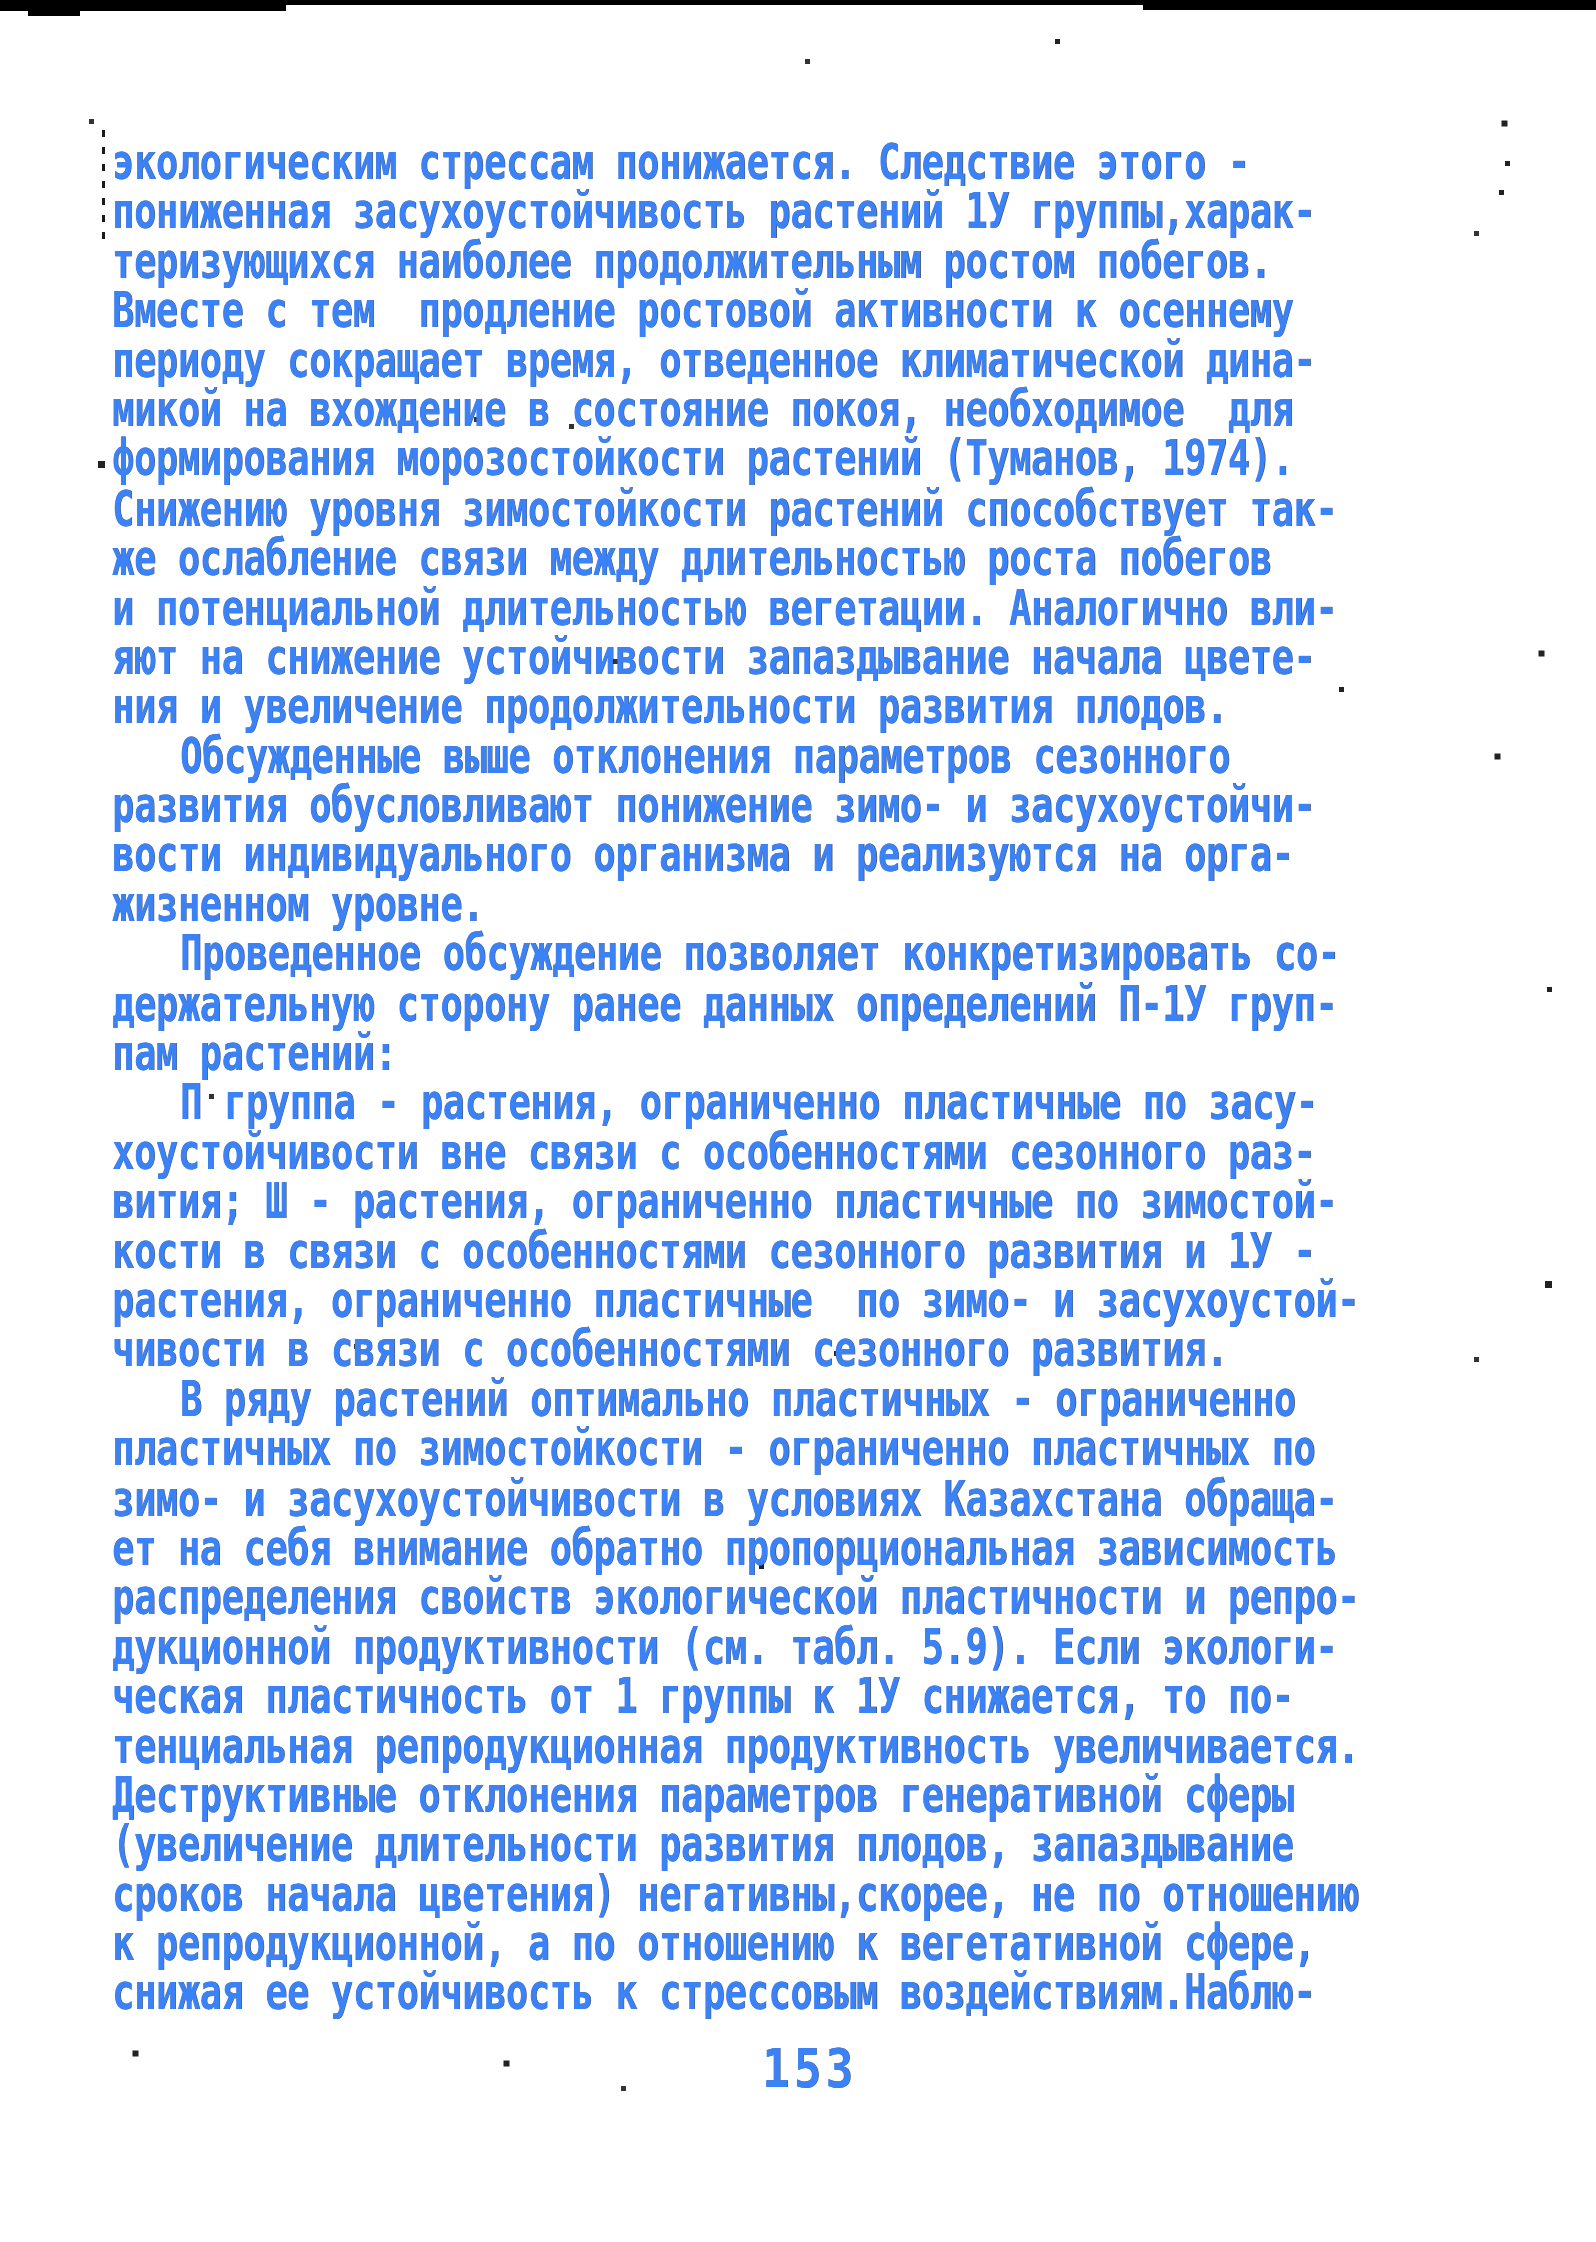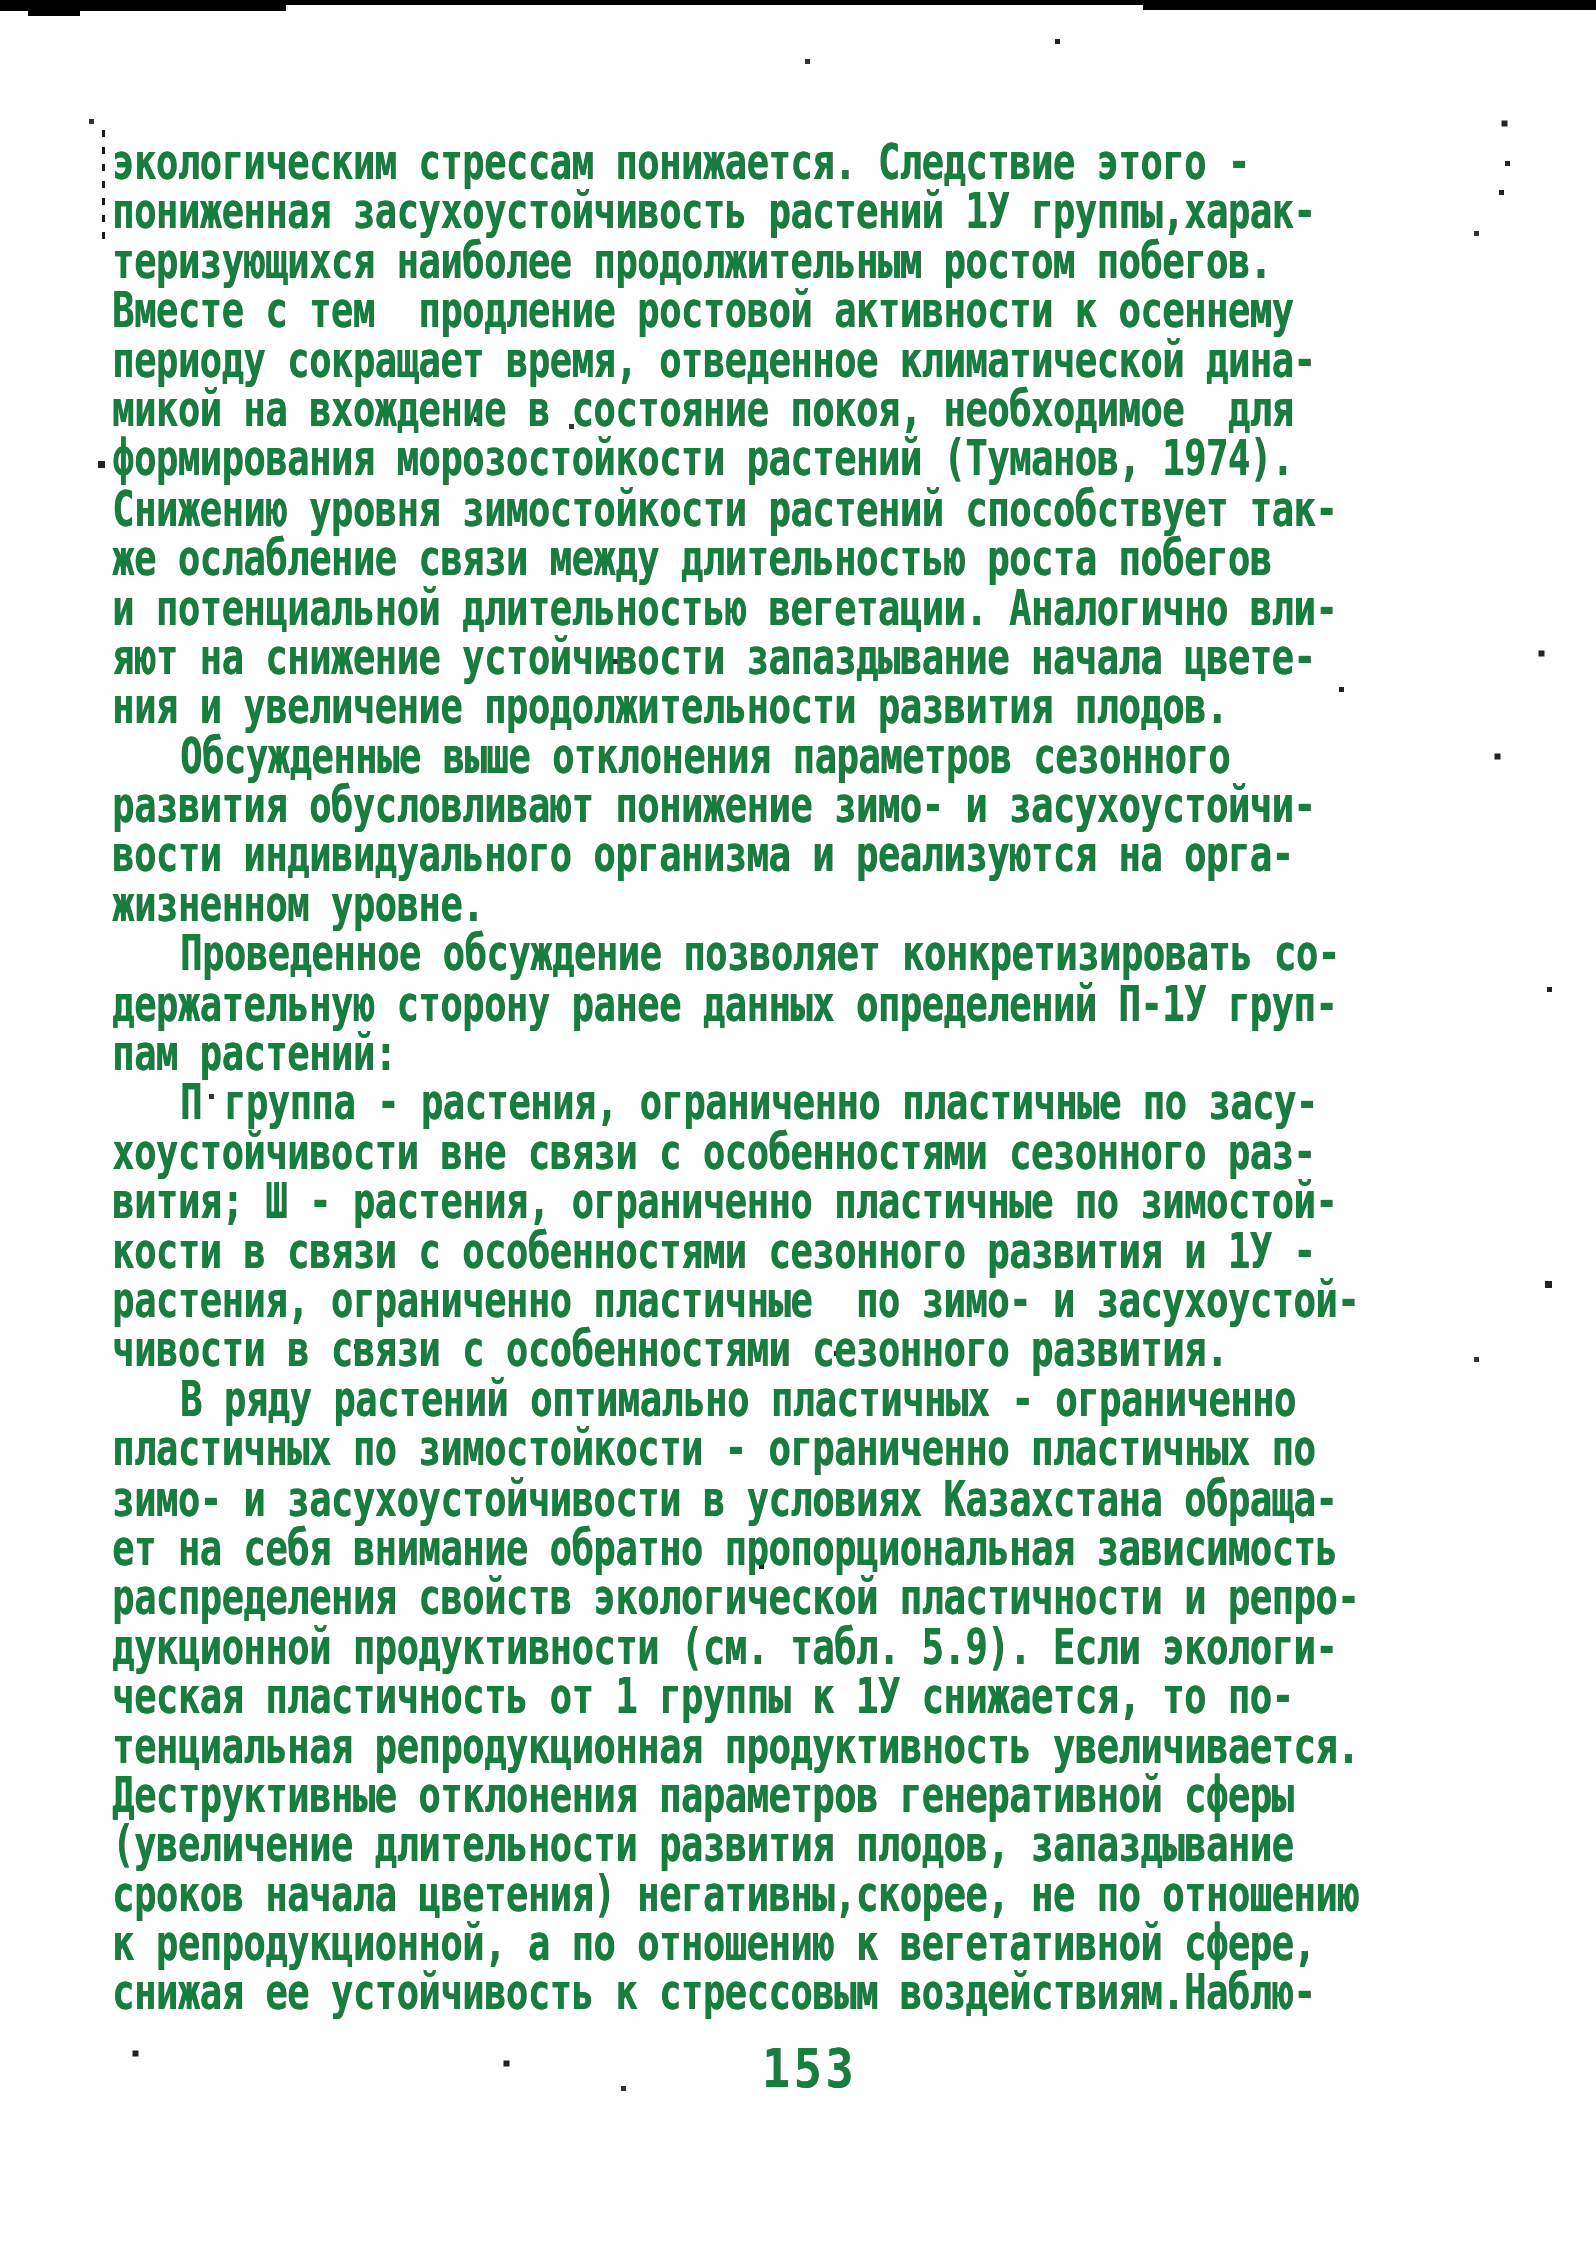--- a/index.html
+++ b/index.html
@@ -7,21 +7,21 @@
     padding: 0;
     background: #ffffff;
   }
   .page {
     position: relative;
     width: 1596px;
     height: 2092px;
     background: #ffffff;
     overflow: hidden;
     font-family: "DejaVu Sans Mono", "Liberation Mono", monospace;
-    color: #15803d;
+    color: #3b82f6;
   }
   
   .text-block {
     position: absolute;
     left: 112px;
     top: 138px;
     width: 1420px;
     font-size: 37px;
     line-height: 36.4px;
     font-weight: 700;

